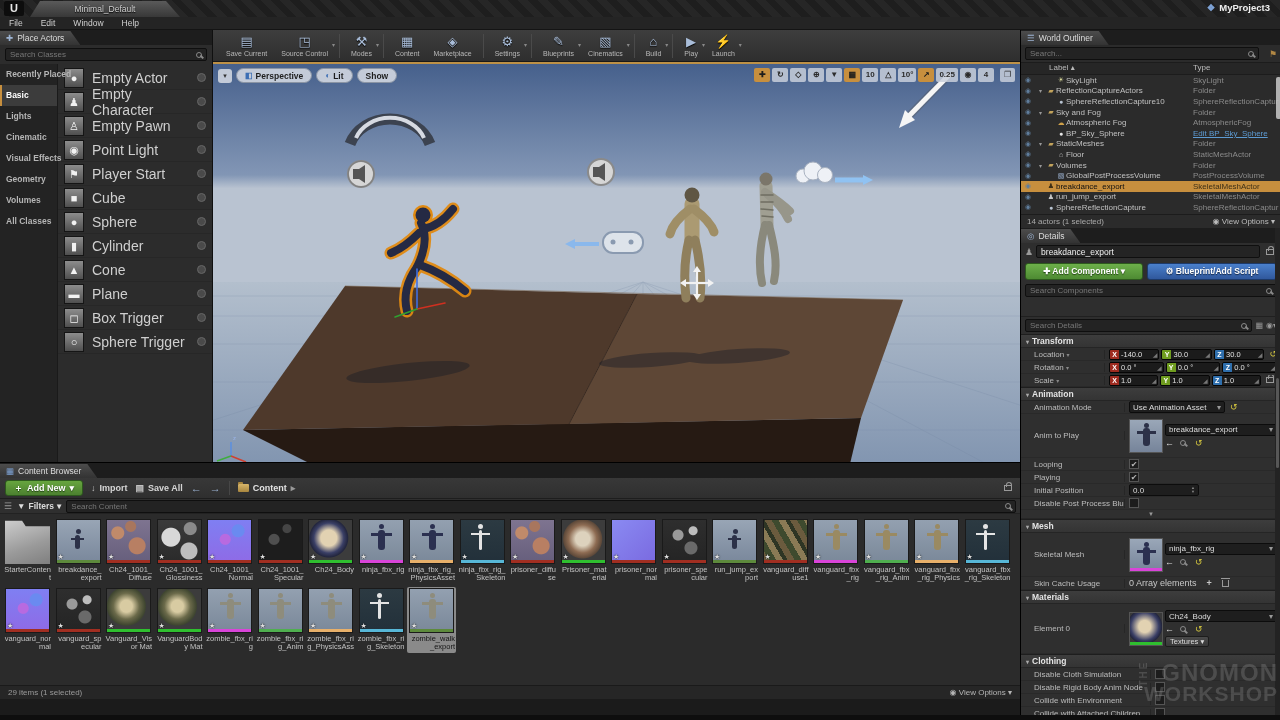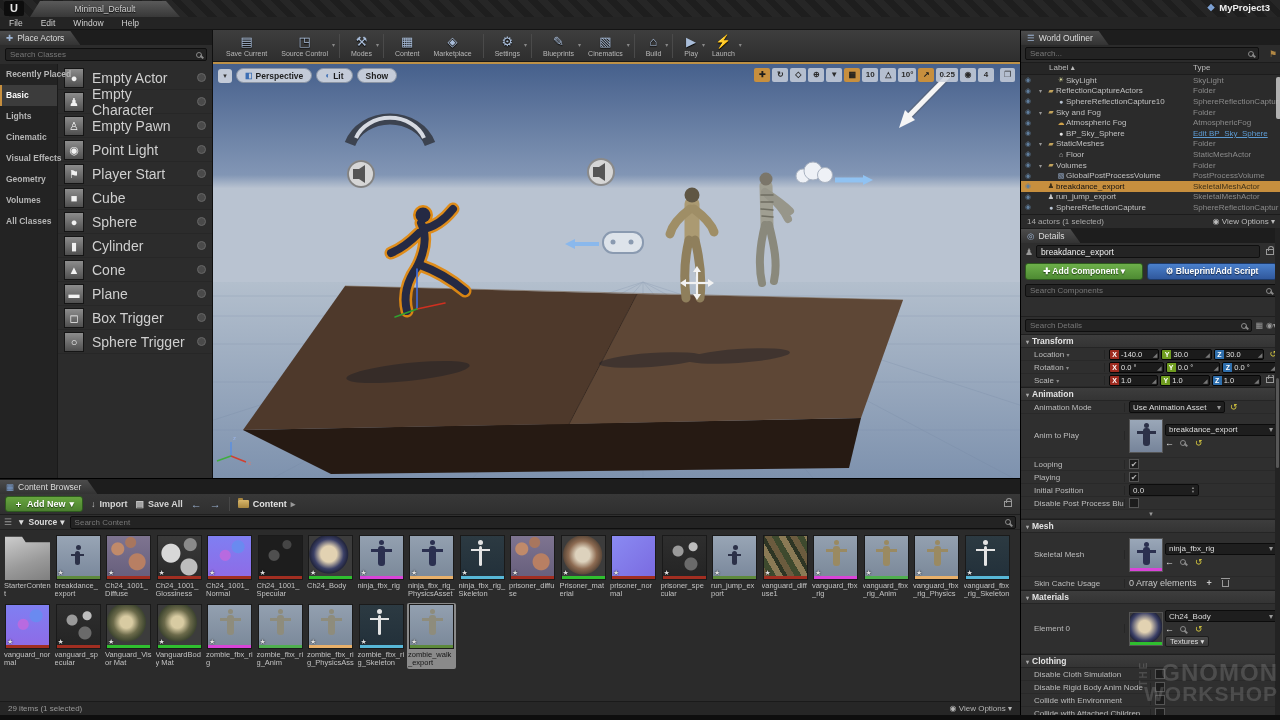--- a/index.html
+++ b/index.html
@@ -120,21 +120,21 @@
 .dthumb .tbar{position:absolute;left:0;right:0;bottom:0;height:3px}
 .dthumb.round{border-radius:0;background:radial-gradient(circle at 46% 42%,#e2d2b2 0 6px,#3a3f66 14px,#23263e 17px,#3a3a3a 18px)}
 .dcol{flex:1;display:flex;flex-direction:column;gap:2px;min-width:0}
 .irow{display:flex;align-items:center;gap:6px;color:#ddd;font-size:9px}
 .texbtn{display:inline-flex;align-items:center;background:linear-gradient(#4a4a4a,#383838);border:1px solid #1c1c1c;border-radius:2px;height:11px;padding:0 4px;font-size:7.5px;color:#ddd;width:fit-content}
 .expander{height:9px;background:#2f2f2f;text-align:center;color:#999;font-size:6px;line-height:9px;border-bottom:1px solid #262626}
 .spin{display:inline-flex;flex-direction:column;justify-content:center;color:#888;font-size:4px;line-height:4px}
 #dt-scroll{position:absolute;right:0;top:198px;width:5px;height:492px;background:#232323}
 #dt-scroll .th{position:absolute;left:1px;width:3px;background:#575757;border-radius:2px}
 
-#cbrowser{position:absolute;left:0;top:478px;width:1020px;height:237px;background:#2b2b2b;border-top:1px solid #000;display:flex;flex-direction:column}
+#cbrowser{position:absolute;left:0;top:462px;width:1020px;height:237px;background:#2b2b2b;border-top:1px solid #000;display:flex;flex-direction:column}
 #cb-toolbar{display:flex;align-items:center;height:21px;background:linear-gradient(#383838,#2f2f2f);border-bottom:1px solid #1e1e1e;padding:0 5px;gap:8px}
 .addnew{display:flex;align-items:center;gap:4px;background:linear-gradient(#67a53f,#4c8030);border:1px solid #2d5a1d;border-radius:3px;height:16px;padding:0 8px;color:#fff;font-weight:bold;font-size:9px;text-shadow:0 1px 1px #204012}
 .cb-act{display:flex;align-items:center;gap:4px;color:#d5d5d5;font-weight:bold;font-size:9px}
 .cb-act .g{color:#c2c2c2}
 .cb-navsep{width:1px;height:14px;background:#1d1d1d;border-right:1px solid #474747}
 .cb-arrow{color:#9ab0d0;font-size:11px}
 .crumb{display:flex;align-items:center;gap:4px;color:#e2e2e2;font-weight:bold;font-size:9px}
 .folder-ic{display:inline-block;width:11px;height:8px;background:linear-gradient(#d8b66a,#a8863e);position:relative;border-radius:1px}
 .folder-ic::before{content:'';position:absolute;left:0;top:-2px;width:5px;height:2px;background:#a8863e;border-radius:1px 1px 0 0}
 #cb-filter{display:flex;align-items:center;height:15px;padding:0 4px;gap:5px;background:#2f2f2f;border-bottom:1px solid #222}
@@ -144,21 +144,21 @@
 .tile{width:49px;margin:0 1.5px 3px 0;padding:1px;border-radius:2px}
 .tile.sel{background:#8a8a8a}
 .tile.sel .tname{color:#151515}
 .thumb{width:45px;height:45px;margin:0 auto;position:relative;border:1px solid #1a1a1a}
 .thumb .fig{position:absolute;left:50%;top:24%;width:7px;height:20px;margin-left:-3px;border-radius:3px}
 .thumb .fig,.thumb .fig::before,.thumb .fig::after{background:currentColor}
 .thumb .fig::before{content:'';position:absolute;top:-6px;left:1px;width:5px;height:5px;border-radius:50%}
 .thumb .fig::after{content:'';position:absolute;top:3px;left:-7px;width:21px;height:3px}
 .thumb .bar{position:absolute;left:0;right:0;bottom:0;height:3px}
 .thumb .star{position:absolute;left:1px;bottom:3px;font-size:7px;color:#e0e0e0;text-shadow:0 0 2px #000;line-height:7px}
-.tname{margin-top:2px;font-size:7.5px;line-height:8px;color:#c2c2c2;text-align:left;word-break:break-all;height:17px;overflow:hidden}
+.tname{margin-top:2px;font-size:7.5px;line-height:8px;color:#c2c2c2;text-align:right;word-break:break-all;height:17px;overflow:hidden}
 
 .k-folder{border:none;background:linear-gradient(160deg,#cfcfcf,#9a9a9a 60%,#7f7f7f);clip-path:polygon(0 4%,38% 4%,46% 16%,100% 16%,100% 100%,0 100%)}
 .k-scene{background:linear-gradient(#98a5b5,#79879b)}
 .k-scene .fig{color:#2c3148;width:5px;height:14px;top:34%}
 .k-scene .fig::after{width:13px;left:-4px;height:2px}
 .k-texskin{background:radial-gradient(circle at 25% 30%,#c08a6a 0 6px,transparent 7px),radial-gradient(circle at 70% 60%,#b87f63 0 8px,transparent 9px),radial-gradient(circle at 55% 15%,#a8765e 0 5px,transparent 6px),linear-gradient(#7e7490,#665e7c)}
 .k-texbw{background:radial-gradient(circle at 30% 40%,#d8d8d8 0 9px,transparent 10px),radial-gradient(circle at 72% 72%,#bdbdbd 0 8px,transparent 9px),radial-gradient(circle at 75% 20%,#8a8a8a 0 6px,transparent 7px),linear-gradient(#3a3a3a,#2a2a2a)}
 .k-texbw2{background:radial-gradient(circle at 35% 35%,#9a9a9a 0 5px,transparent 6px),radial-gradient(circle at 65% 65%,#6a6a6a 0 6px,transparent 7px),radial-gradient(circle at 70% 25%,#bdbdbd 0 4px,transparent 5px),linear-gradient(#2e2e2e,#242424)}
 .k-texnormal{background:radial-gradient(circle at 40% 45%,#b86ae0 0 5px,transparent 6px),radial-gradient(circle at 70% 25%,#6a8af0 0 6px,transparent 7px),linear-gradient(#7f7ff2,#8f6ae6)}
 .k-texnormal2{background:linear-gradient(135deg,#8a8af2,#7a6ae0)}
@@ -918,21 +918,21 @@
       <div class="cb-navsep"></div>
       <div class="crumb">
           <span class="folder-ic"></span>
           <span>Content</span>
           <span style="color:#999">▸</span>
         </div>
       <span class="lockcss" style="margin-left:auto"></span>
     </div>
     <div id="cb-filter">
       <span class="src-toggle">☰</span>
-      <div class="filters"><span>▼</span><span>Source</span> ▾</div>
+      <div class="filters"><span>▼</span><span>Filters</span> ▾</div>
       <div class="searchbox">
           <span class="ph">Search Content</span>
           <span class="mag"></span>
         </div>
     </div>
     <div id="cb-grid">
         <div class="tile">
           <div class="thumb k-folder"></div>
           <div class="tname">StarterContent</div>
         </div>

